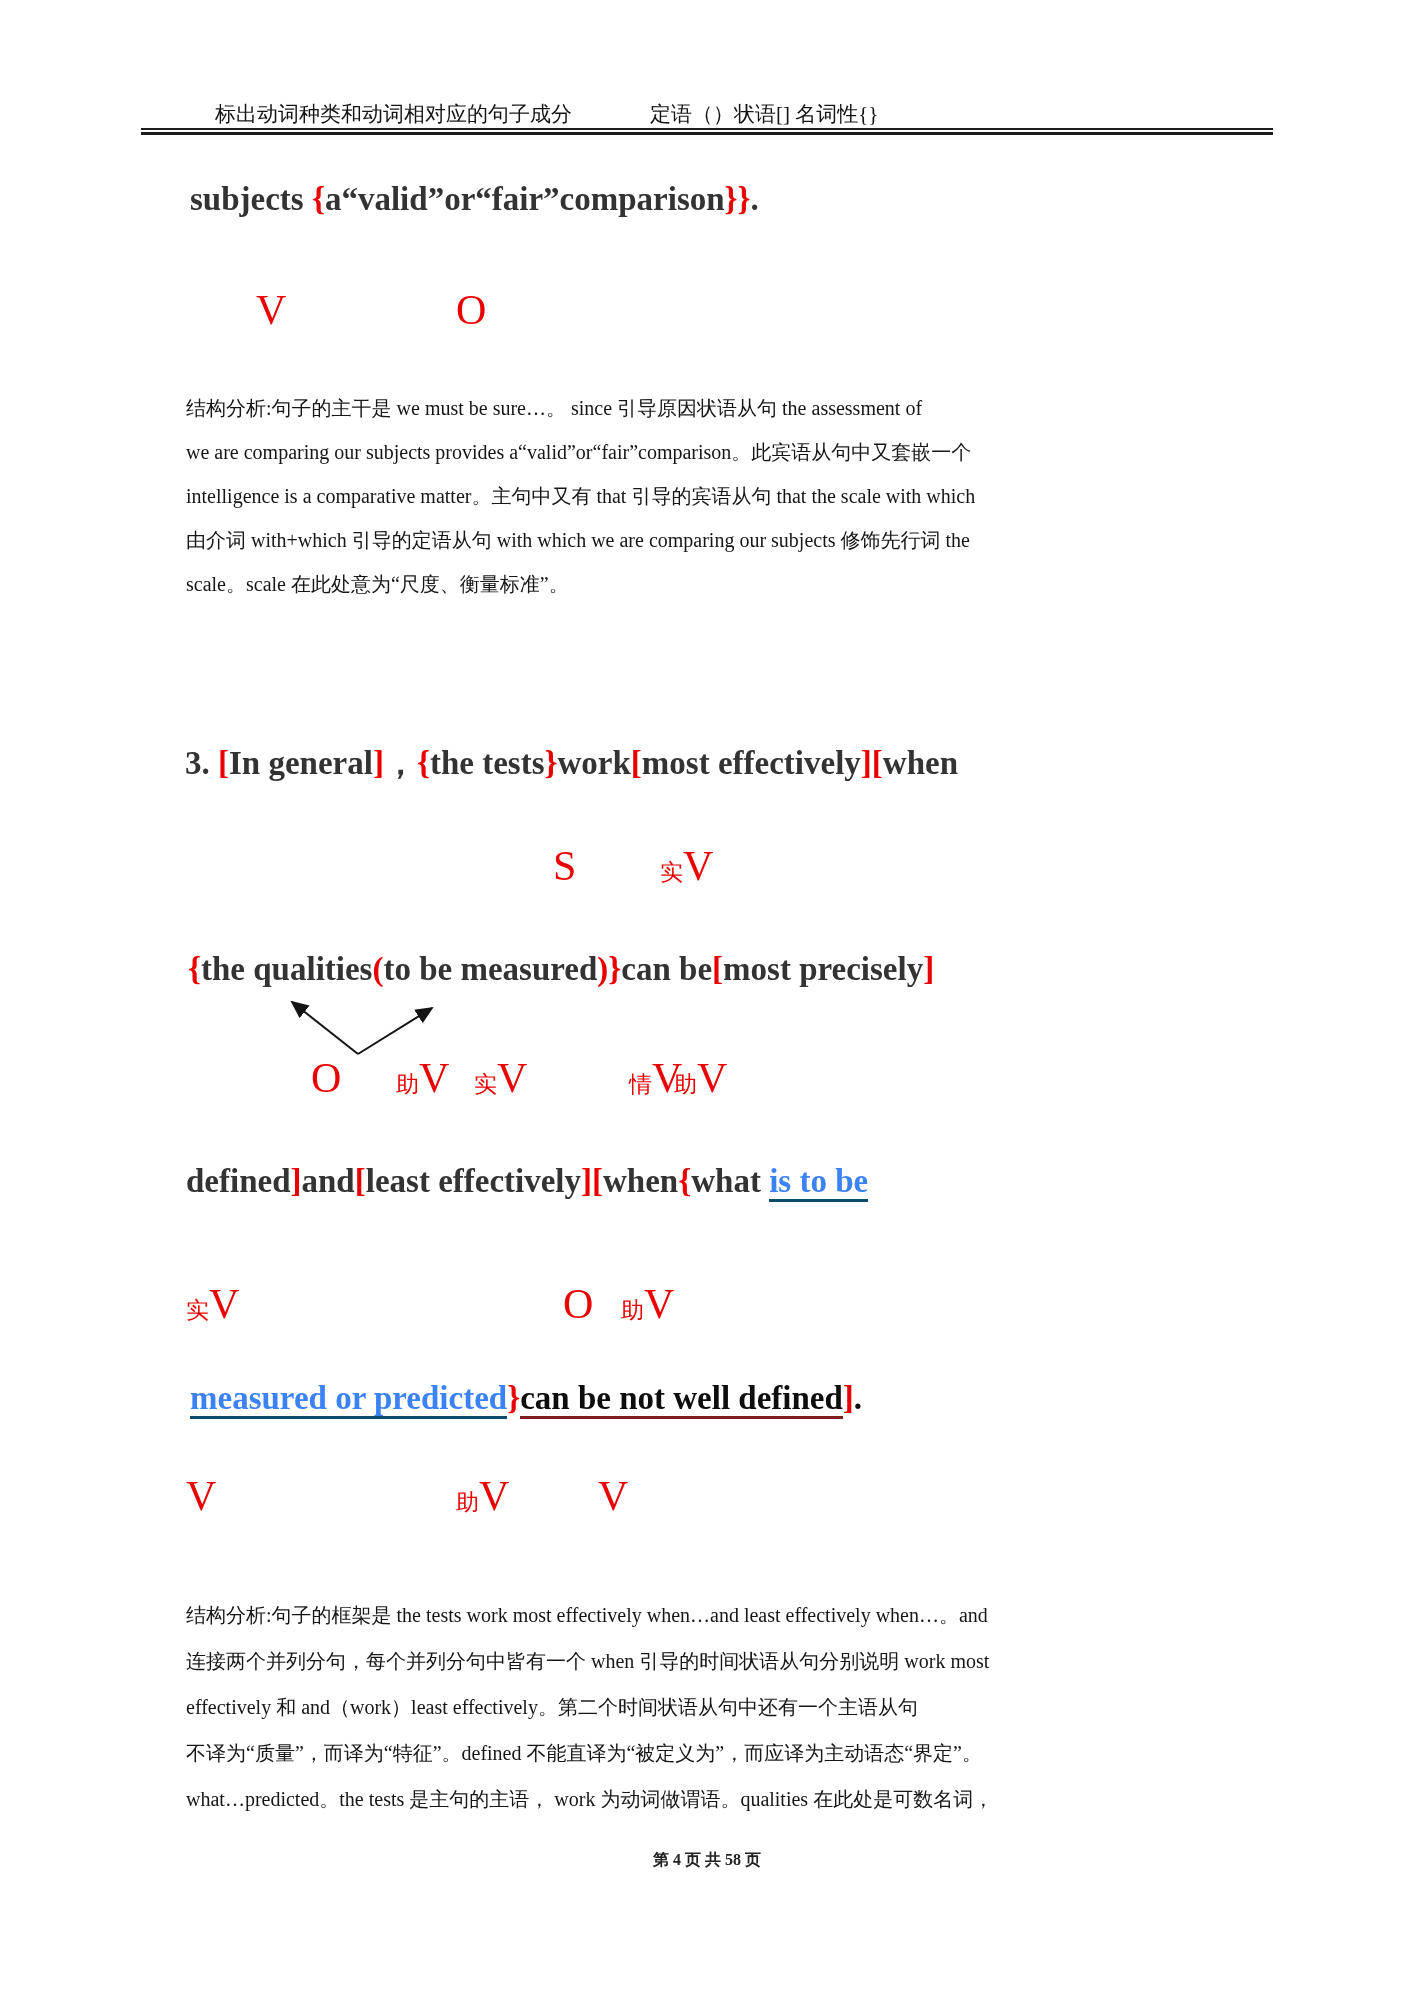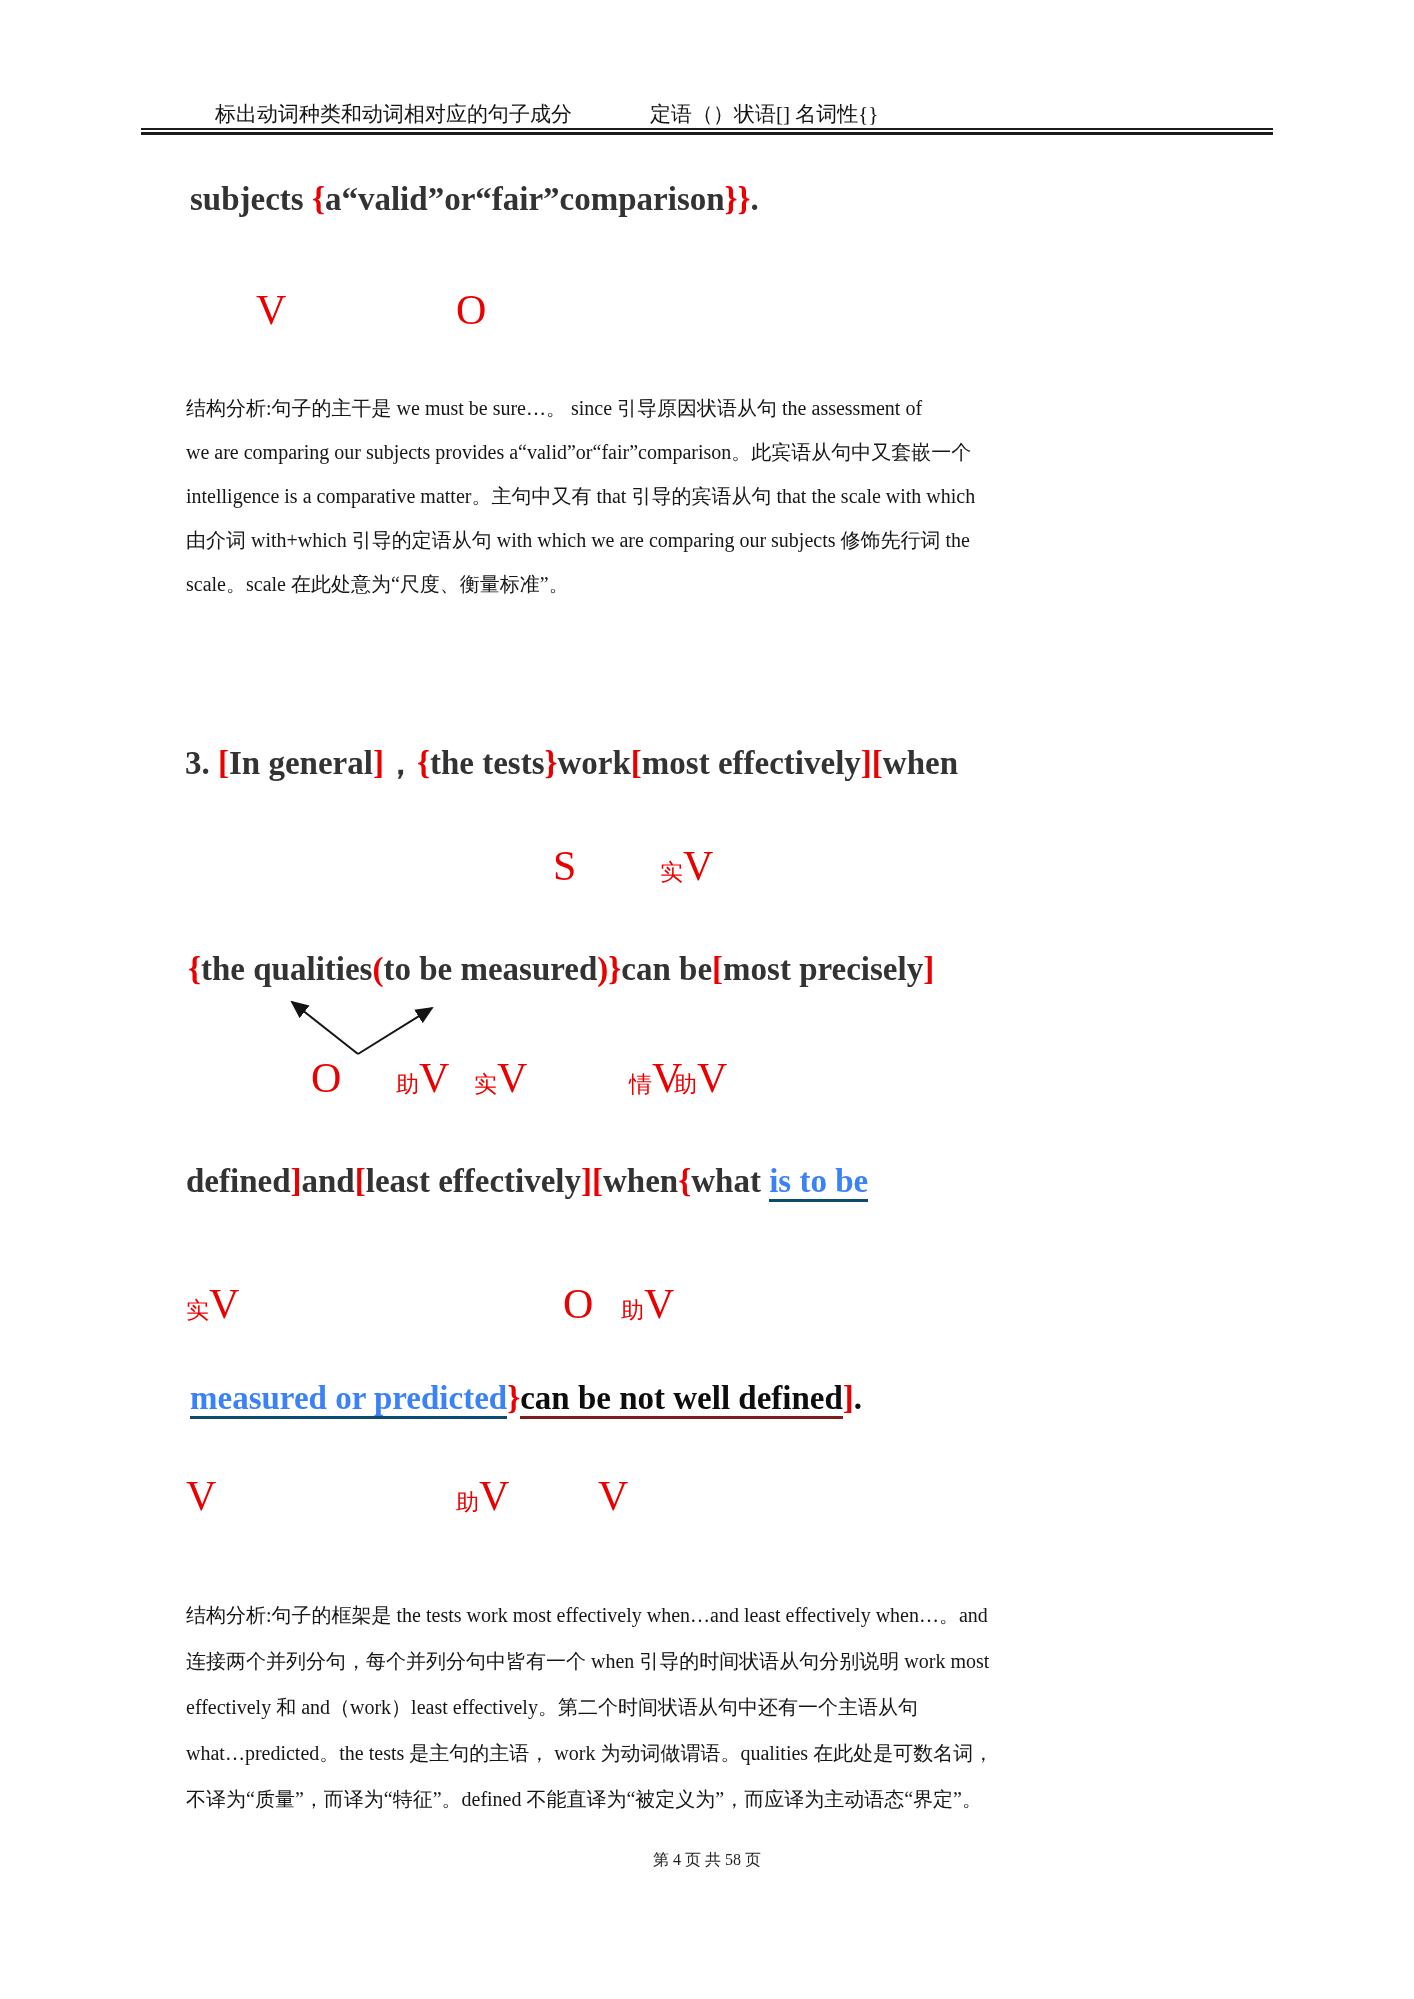--- a/index.html
+++ b/index.html
@@ -14,21 +14,21 @@
   .seg-r{color:#ea0000;}
   .seg-u{color:#3b82f6;border-bottom:3px solid #0c4a6e;}
   .seg-du{color:#0d0d0d;border-bottom:3px solid #7f1d1d;}
   .marker{position:absolute;color:#ea0000;white-space:nowrap;line-height:1.1;}
   .marker .zh{font-size:23px;}
   .marker .v{font-size:42px;}
   .para{position:absolute;width:1078px;font-size:20px;color:#161616;}
   .para .pl{height:44px;line-height:44px;white-space:nowrap;}
   .arrows{position:absolute;left:268px;top:988px;}
   .footer{position:absolute;left:0;top:1850px;width:100%;text-align:center;
-          font-size:16px;color:#222222;}
+          font-size:16px;color:#222222;font-weight:bold;}
 </style>
 </head>
 <body>
 
 <div class="page">
 
   <div class="hdr" style="left:215px;top:100px">标出动词种类和动词相对应的句子成分</div>
   <div class="hdr" style="left:650px;top:100px">定语（）状语[] 名词性{}</div>
   <div class="rule"></div>
 
@@ -107,19 +107,19 @@
     <span class="zh">助</span><span class="v">V</span>
   </div>
   <div class="marker" style="left:598px;top:1473px">
     <span class="zh"></span><span class="v">V</span>
   </div>
 
   <div class="para" style="left:186px;top:1592px">
     <div class="pl" style="height:46px;line-height:46px">结构分析:句子的框架是 the tests work most effectively when…and least effectively when…。and</div>
     <div class="pl" style="height:46px;line-height:46px">连接两个并列分句，每个并列分句中皆有一个 when 引导的时间状语从句分别说明 work most</div>
     <div class="pl" style="height:46px;line-height:46px">effectively 和 and（work）least effectively。第二个时间状语从句中还有一个主语从句</div>
+    <div class="pl" style="height:46px;line-height:46px">不译为“质量”，而译为“特征”。defined 不能直译为“被定义为”，而应译为主动语态“界定”。</div>
     <div class="pl" style="height:46px;line-height:46px">what…predicted。the tests 是主句的主语， work 为动词做谓语。qualities 在此处是可数名词，</div>
-    <div class="pl" style="height:46px;line-height:46px">不译为“质量”，而译为“特征”。defined 不能直译为“被定义为”，而应译为主动语态“界定”。</div>
   </div>
 
   <div class="footer">第 4 页 共 58 页</div>
 
 </div>
 
 </body></html>

